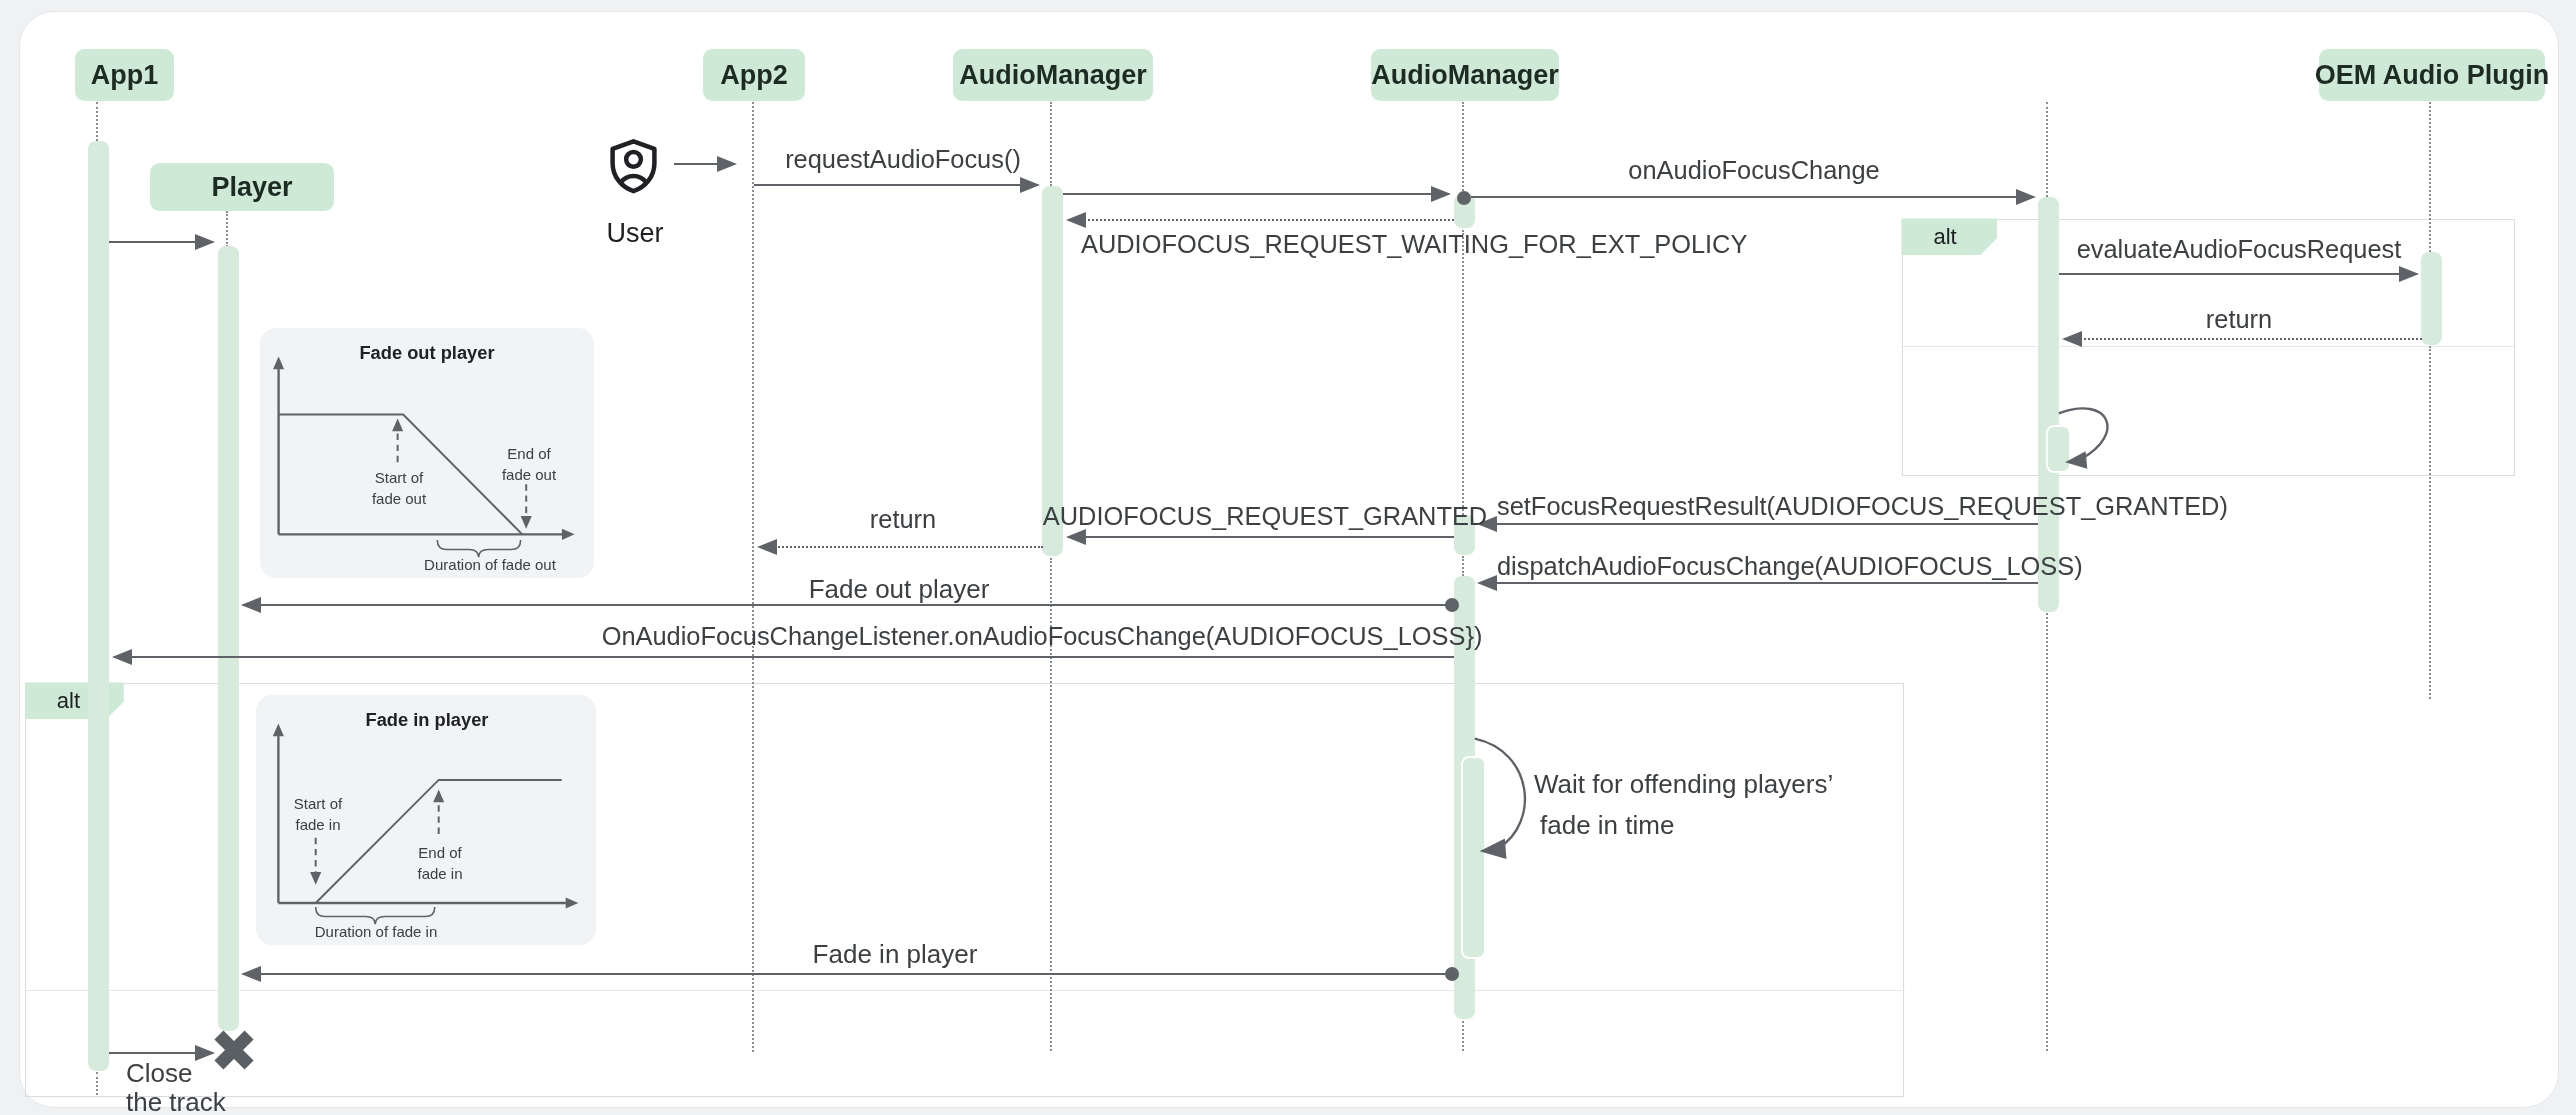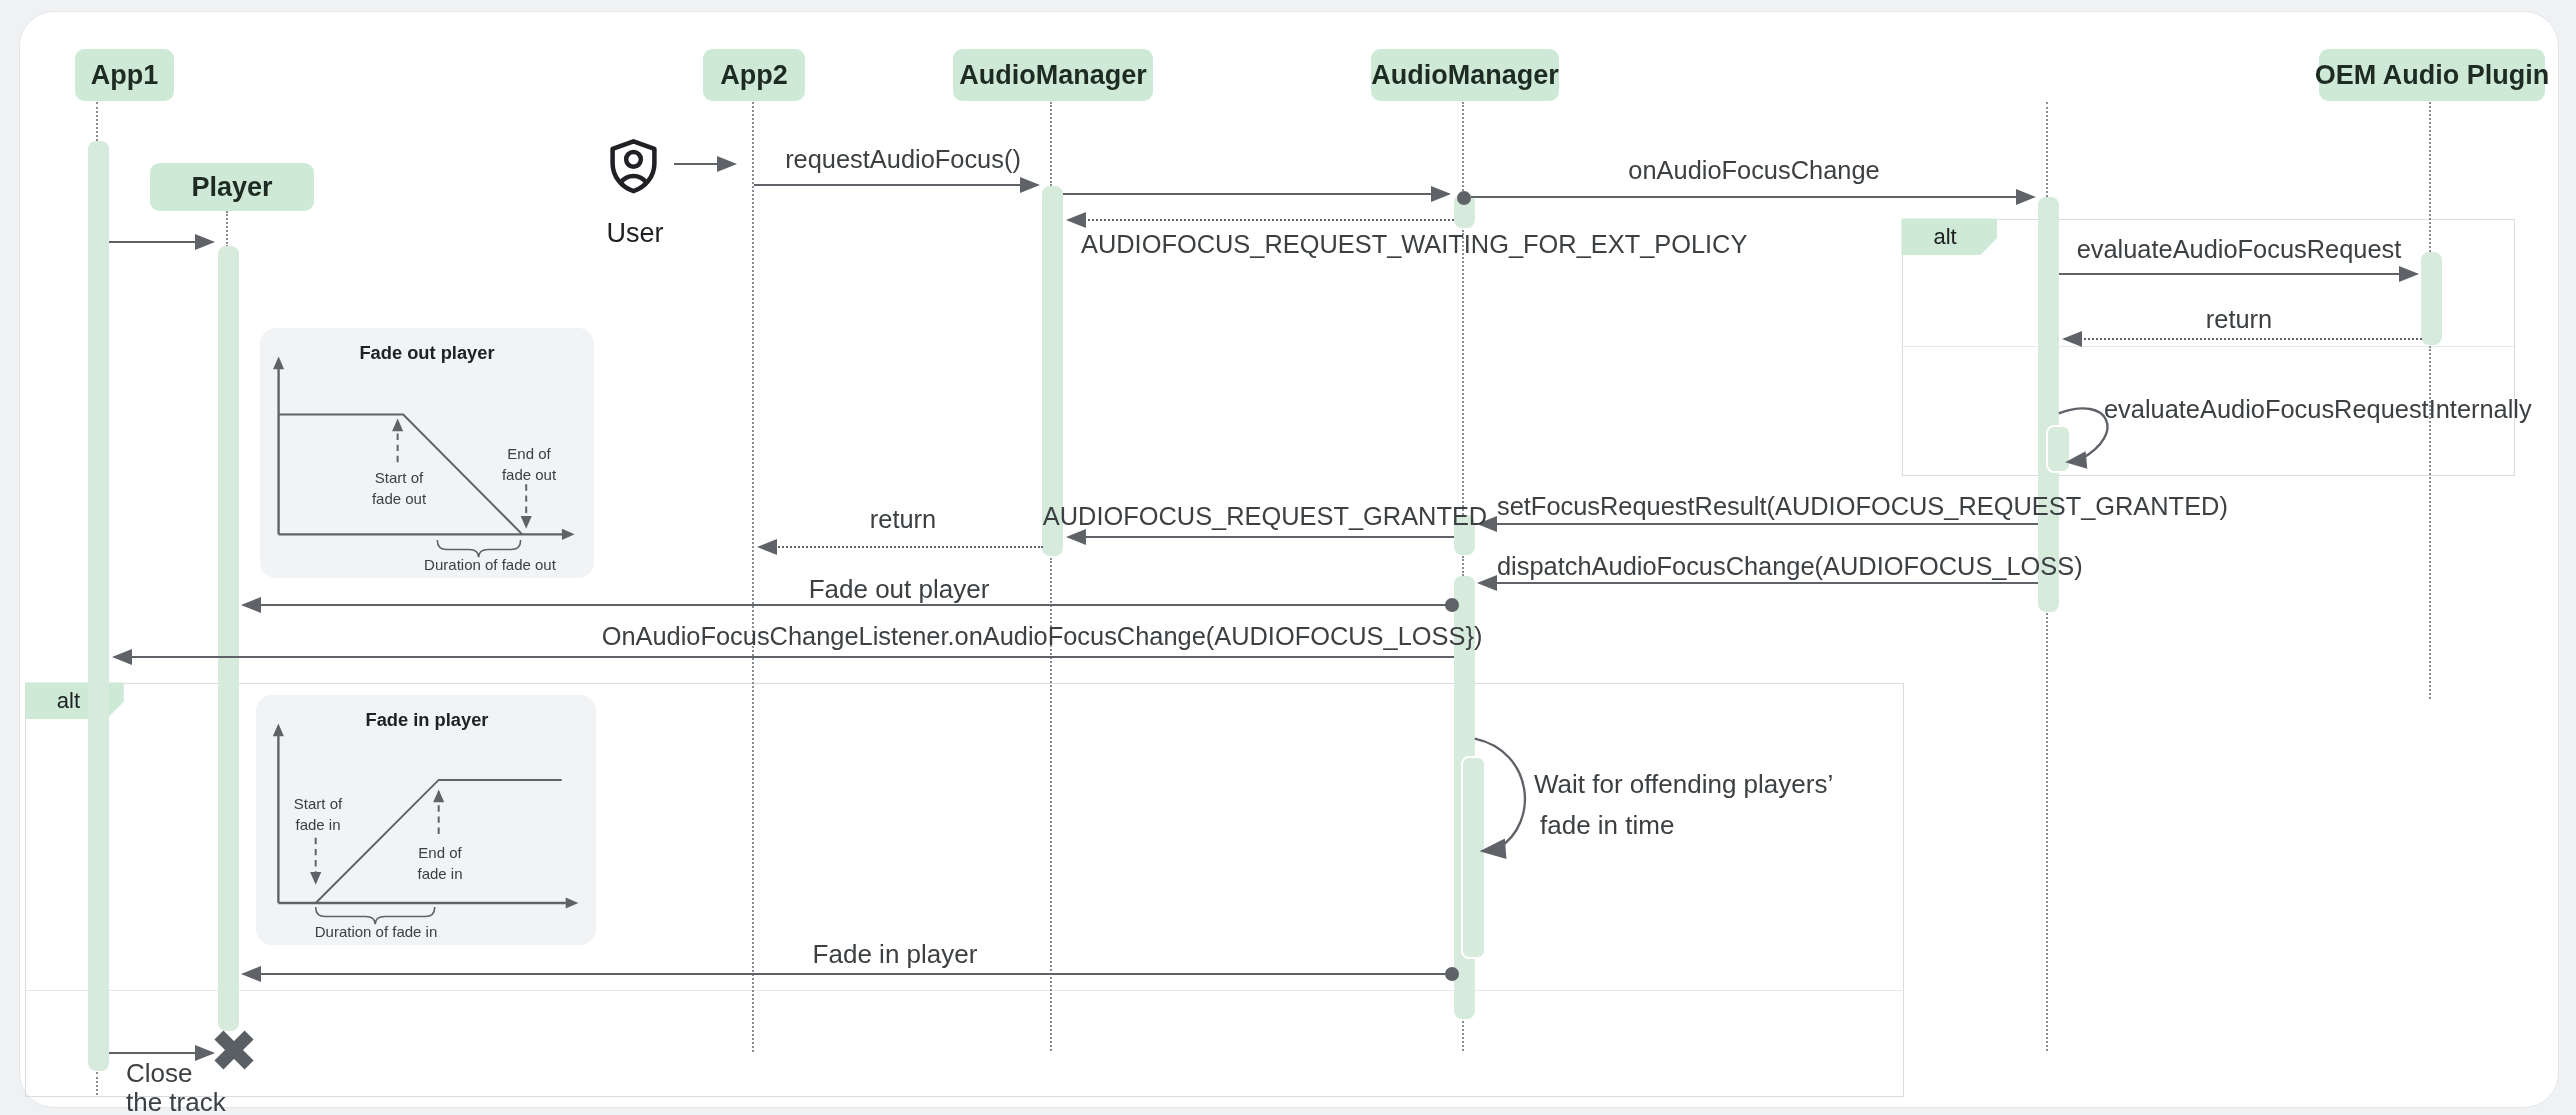--- a/index.html
+++ b/index.html
@@ -107,21 +107,21 @@
     </div>
   <div class="pbox" style="left:953px;top:49px;width:200px;">
       <span>AudioManager</span>
     </div>
   <div class="pbox" style="left:1371px;top:49px;width:188px;">
       <span>AudioManager</span>
     </div>
   <div class="pbox" style="left:2319px;top:49px;width:226px;">
       <span>OEM Audio Plugin</span>
     </div>
-  <div class="pbox" style="left:150px;top:163px;width:164px;height:48px;">
+  <div class="pbox" style="left:150px;top:163px;width:164px;height:48px;padding-left:20px;">
       <span>Player</span>
     </div>
 
   <svg style="position:absolute;left:605px;top:131px;" width="57" height="70" viewBox="0 0 24 24">
     <path d="M12 1.6 L20.8 4.8 V10.8 C20.8 16.2 17.2 20.9 12 22.6 C6.8 20.9 3.2 16.2 3.2 10.8 V4.8 Z" fill="none" stroke="#202124" stroke-width="1.9" stroke-linejoin="round"></path>
     <circle cx="12" cy="9.2" r="3.1" fill="none" stroke="#202124" stroke-width="1.9"></circle>
     <path d="M6.6 19.0 A6.6 6.6 0 0 1 17.4 19.0" fill="none" stroke="#202124" stroke-width="1.9" stroke-linecap="round"></path>
   </svg>
   <div class="actor-label" style="left:635px;top:218px;">User</div>
   <div class="arrow right" style="left:674px;top:163px;width:61px;">
@@ -191,21 +191,20 @@
   <svg style="position:absolute;left:211px;top:1027px;" width="46" height="46" viewBox="0 0 58 58">
     <line x1="10" y1="10" x2="48" y2="48" stroke="#5a5f64" stroke-width="16"></line>
     <line x1="48" y1="10" x2="10" y2="48" stroke="#5a5f64" stroke-width="16"></line>
   </svg>
 
   <div class="msg ctr" style="left:903px;top:145px;">requestAudioFocus()</div>
   <div class="msg ctr" style="left:1754px;top:156px;">onAudioFocusChange</div>
   <div class="msg" style="left:1081px;top:230px;">AUDIOFOCUS_REQUEST_WAITING_FOR_EXT_POLICY</div>
   <div class="msg ctr" style="left:2239px;top:235px;">evaluateAudioFocusRequest</div>
   <div class="msg ctr" style="left:2239px;top:305px;">return</div>
-  <div class="msg" style="left:2104px;top:395px;">evaluateAudioFocusRequestInternally</div>
   <div class="msg" style="left:1497px;top:492px;">setFocusRequestResult(AUDIOFOCUS_REQUEST_GRANTED)</div>
   <div class="msg ctr" style="left:1265px;top:502px;">AUDIOFOCUS_REQUEST_GRANTED</div>
   <div class="msg ctr" style="left:903px;top:505px;">return</div>
   <div class="msg" style="left:1497px;top:552px;">dispatchAudioFocusChange(AUDIOFOCUS_LOSS)</div>
   <div class="msg ctr big" style="left:899px;top:574px;">Fade out player</div>
   <div class="msg ctr" style="left:1042px;top:622px;">OnAudioFocusChangeListener.onAudioFocusChange(AUDIOFOCUS_LOSS})</div>
   <div class="msg big" style="left:1534px;top:769px;">Wait for offending players’</div>
   <div class="msg big" style="left:1540px;top:810px;">fade in time</div>
   <div class="msg ctr big" style="left:895px;top:939px;">Fade in player</div>
   <div class="msg big" style="left:126px;top:1058px;">Close</div>

